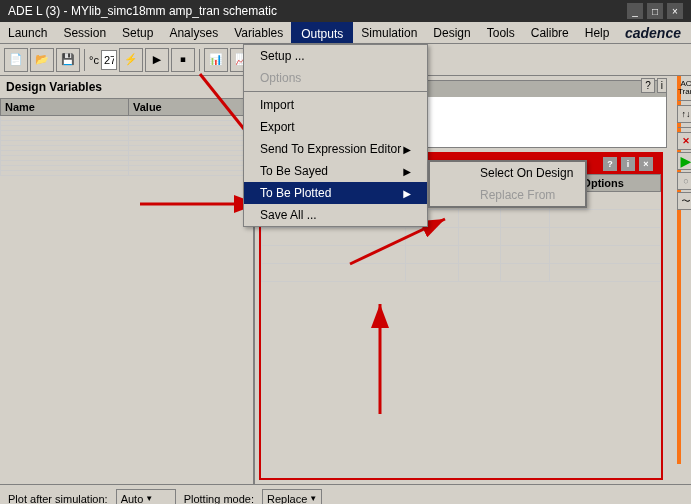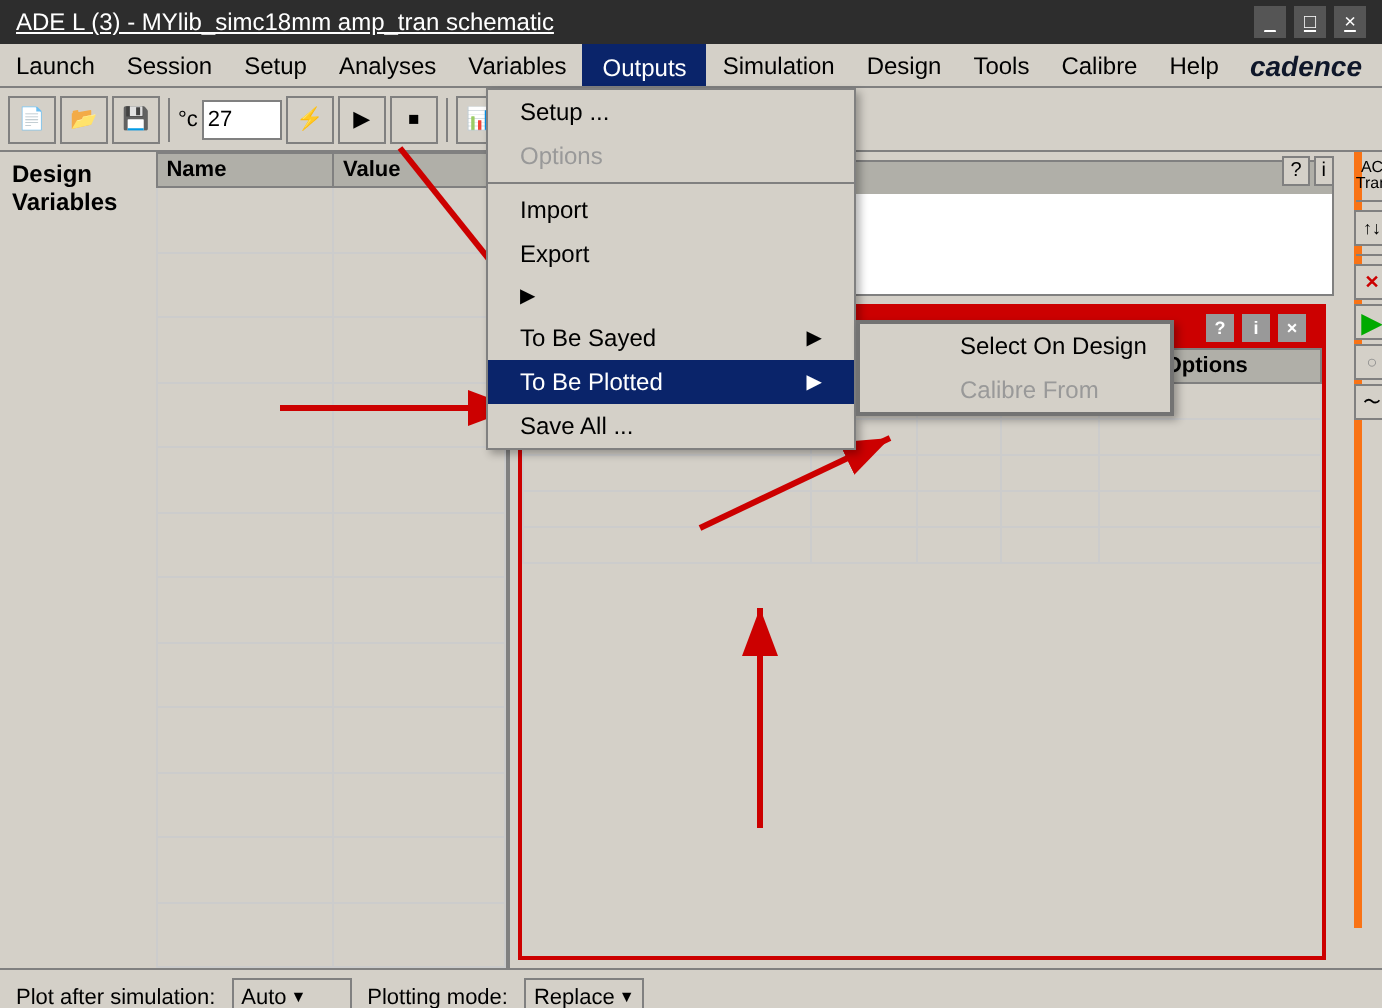--- a/index.html
+++ b/index.html
@@ -16,21 +16,20 @@
     
     #title-bar {
       background: #2d2d2d;
       color: white;
       height: 22px;
       display: flex;
       align-items: center;
       justify-content: space-between;
       padding: 0 8px;
       font-size: 12px;
-      text-decoration: underline;
     }
     #title-controls { display: flex; gap: 4px; }
     #title-controls span {
       width: 16px; height: 16px;
       background: #555;
       display: flex; align-items: center; justify-content: center;
       cursor: pointer; font-size: 10px; color: white;
     }
 
     
@@ -77,41 +76,41 @@
     }
     .toolbar-btn {
       width: 24px; height: 24px;
       background: #d4d0c8;
       border: 1px solid #808080;
       display: flex; align-items: center; justify-content: center;
       cursor: pointer; font-size: 11px;
     }
     .toolbar-sep { width: 1px; height: 22px; background: #808080; margin: 0 2px; }
     .toolbar-input {
-      width: 40px; height: 20px;
+      width: 16px; height: 20px;
       border: 1px solid #808080;
       padding: 0 2px;
       font-size: 11px;
       background: white;
     }
 
     
     #main-area {
       display: flex;
       height: calc(504px - 22px - 22px - 32px - 20px);
       position: relative;
     }
 
     
     #left-panel {
       width: 255px;
       background: #d4d0c8;
       border-right: 2px solid #808080;
       display: flex;
-      flex-direction: row;
+      flex-direction: column;
     }
     #design-vars-label {
       padding: 4px 6px;
       font-size: 12px;
       font-weight: bold;
     }
     #vars-table {
       width: 100%;
       border-collapse: collapse;
       font-size: 11px;
@@ -542,41 +541,42 @@
       <span>Options</span>
     </div>
     <div class="dropdown-menu-sep"></div>
     <div class="dropdown-menu-item">
       <span>Import</span>
     </div>
     <div class="dropdown-menu-item">
       <span>Export</span>
     </div>
     <div class="dropdown-menu-item">
+      <span>Send To Expression Editor</span>
       <span class="submenu-arrow">▶</span>
     </div>
     <div class="dropdown-menu-item">
       <span>To Be Sayed</span>
       <span class="submenu-arrow">▶</span>
     </div>
     <div class="dropdown-menu-item active">
       <span>To Be Plotted</span>
       <span class="submenu-arrow">▶</span>
     </div>
     <div class="dropdown-menu-item">
       <span>Save All ...</span>
     </div>
   </div>
 
   <div id="submenu-plotted">
     <div class="submenu-item">
       <span>Select On Design</span>
     </div>
     <div class="submenu-item disabled">
-      <span>Calibre From</span>
+      <span>Replace From</span>
     </div>
   </div>
 </div>
 
 <svg id="arrows-overlay" style="position:absolute; top:44px; left:0; width:691px; height:calc(504px - 44px - 20px); pointer-events:none; z-index:50;" xmlns="http://www.w3.org/2000/svg">
 
   <defs>
     <marker id="arrowhead" markerWidth="8" markerHeight="6" refX="8" refY="3" orient="auto">
       <polygon points="0 0, 8 3, 0 6" fill="#cc0000"></polygon>
     </marker>

